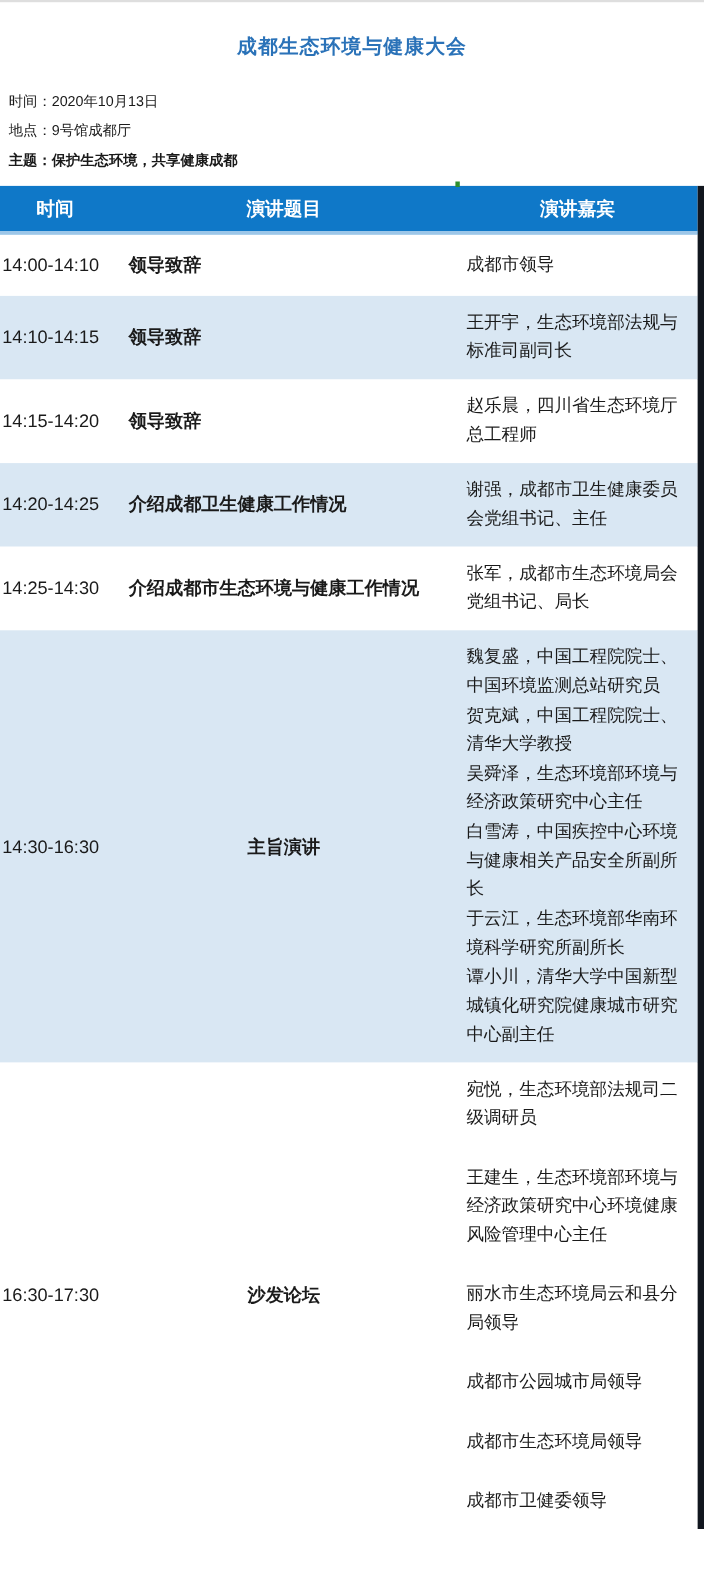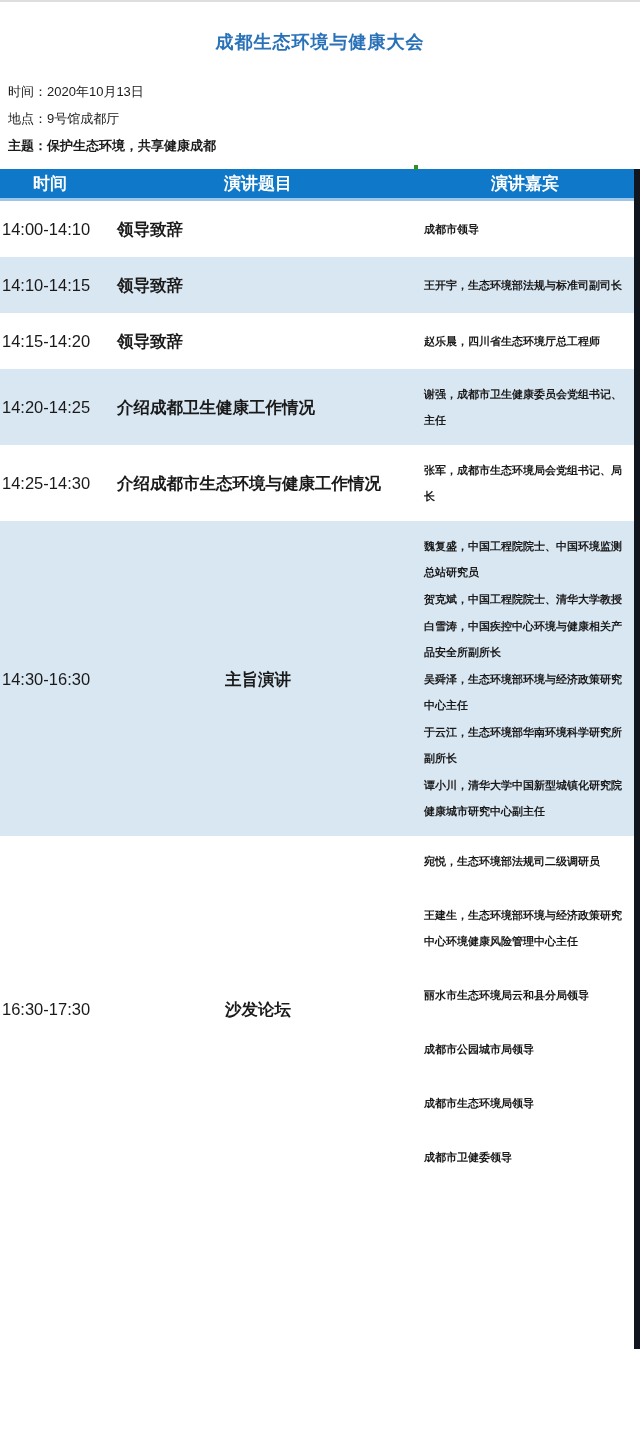--- a/index.html
+++ b/index.html
@@ -35,21 +35,21 @@
     min-height:1180px;
     position:relative;
   }
   .grid-row{
     display:grid;
     grid-template-columns:100px 316px 1fr;
     align-items:center;
   }
   .thead{
     background:var(--c-bar);
-    height:32px;
+    height:44px;
     border-bottom:3px solid var(--c-bar-border);
     position:relative;
   }
   .th{
     color:#ffffff;font-size:17px;font-weight:700;text-align:center;
   }
   .green-dot{
     position:absolute;left:414px;top:-4px;width:4px;height:5px;
     background:var(--c-artifact);
   }
@@ -57,21 +57,21 @@
   .row.alt{background:var(--c-alt-row);}
   .cell{font-size:16.5px;line-height:26px;}
   .cell.time{padding-left:2px;white-space:nowrap;}
   .cell.topic{padding-left:17px;font-weight:700;}
   .row.session .cell.topic{padding-left:0;text-align:center;}
   .cell.speakers{
     align-self:stretch;
     display:flex;flex-direction:column;justify-content:center;
     gap:16px;
     padding:12px 4px 12px 8px;
-    font-size:11px;line-height:26px;font-weight:bold;
+    font-size:16px;line-height:26px;
   }
   .row.session .cell.speakers{gap:1px;}
   .row.session:last-child .cell.speakers{gap:28px;}
   .speaker{display:block;}
 </style>
 </head>
 <body>
 
 <div class="page">
 
@@ -127,22 +127,22 @@
           <div class="cell speakers">
             <div class="speaker">张军，成都市生态环境局会党组书记、局长</div>
           </div>
         </div>
         <div class="grid-row row alt session">
           <div class="cell time">14:30-16:30</div>
           <div class="cell topic">主旨演讲</div>
           <div class="cell speakers">
             <div class="speaker">魏复盛，中国工程院院士、中国环境监测总站研究员</div>
             <div class="speaker">贺克斌，中国工程院院士、清华大学教授</div>
+            <div class="speaker">吴舜泽，生态环境部环境与经济政策研究中心主任</div>
             <div class="speaker">白雪涛，中国疾控中心环境与健康相关产品安全所副所长</div>
-            <div class="speaker">吴舜泽，生态环境部环境与经济政策研究中心主任</div>
             <div class="speaker">于云江，生态环境部华南环境科学研究所副所长</div>
             <div class="speaker">谭小川，清华大学中国新型城镇化研究院健康城市研究中心副主任</div>
           </div>
         </div>
         <div class="grid-row row session">
           <div class="cell time">16:30-17:30</div>
           <div class="cell topic">沙发论坛</div>
           <div class="cell speakers">
             <div class="speaker">宛悦，生态环境部法规司二级调研员</div>
             <div class="speaker">王建生，生态环境部环境与经济政策研究中心环境健康风险管理中心主任</div>

